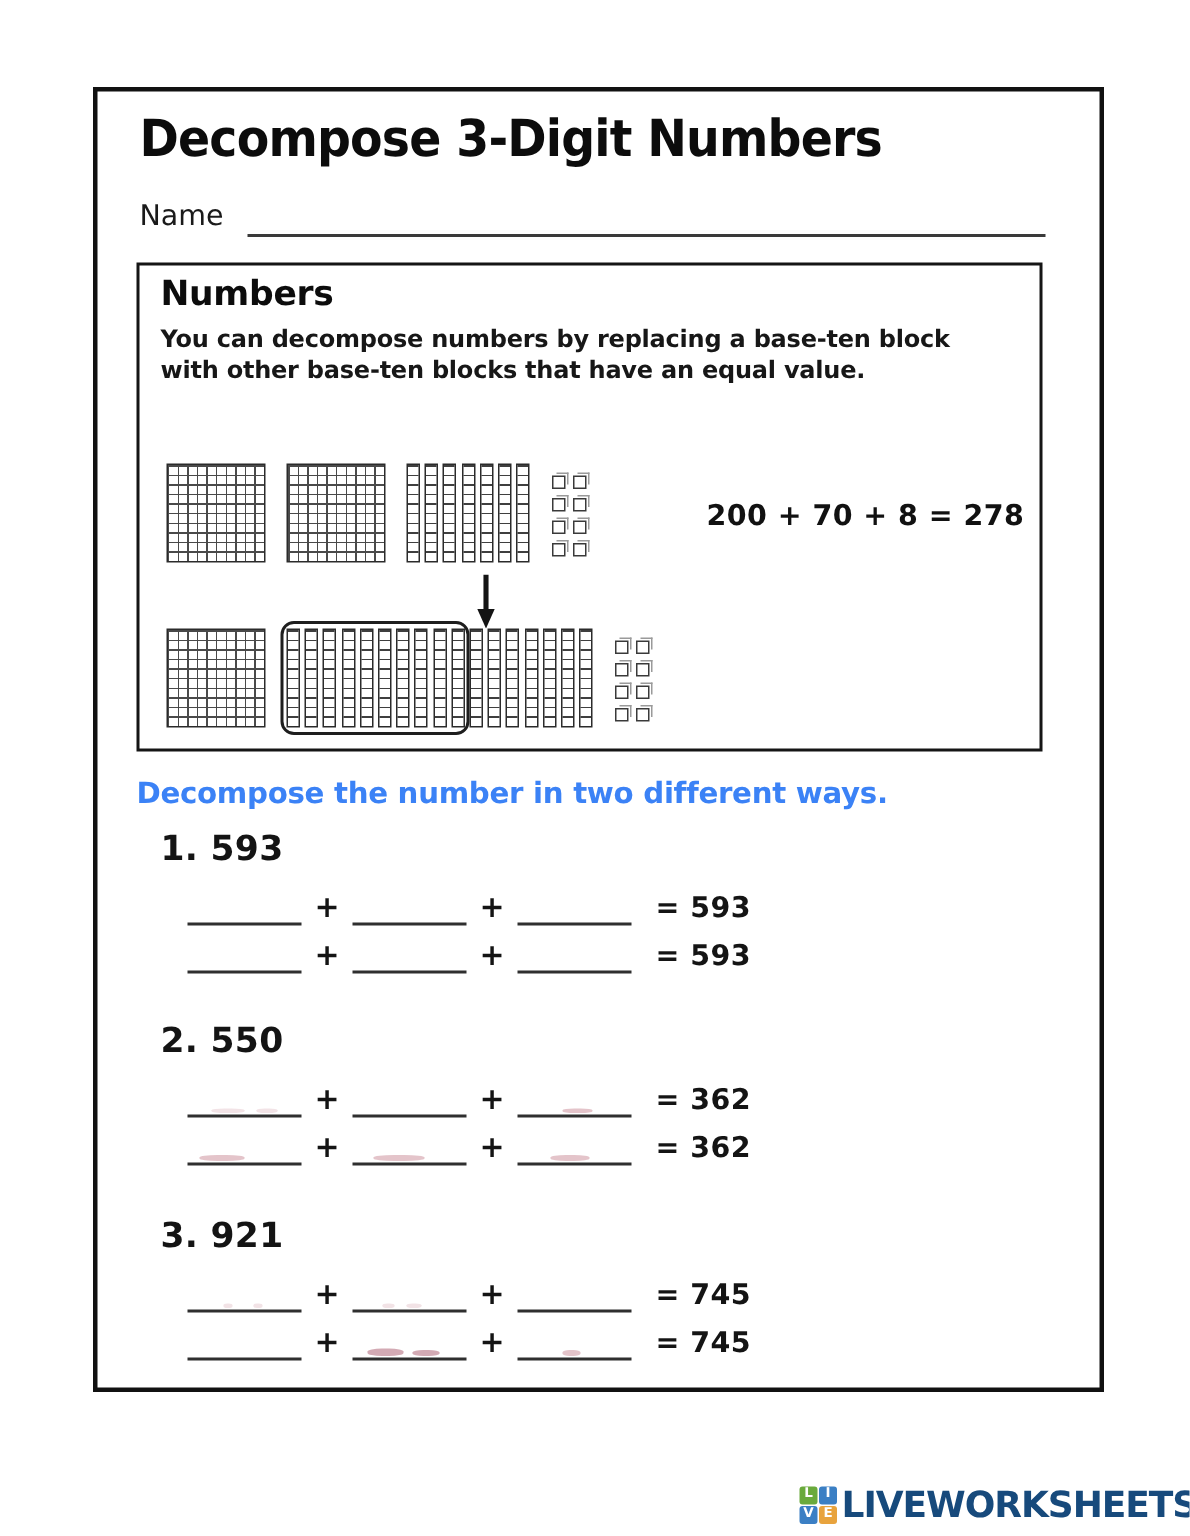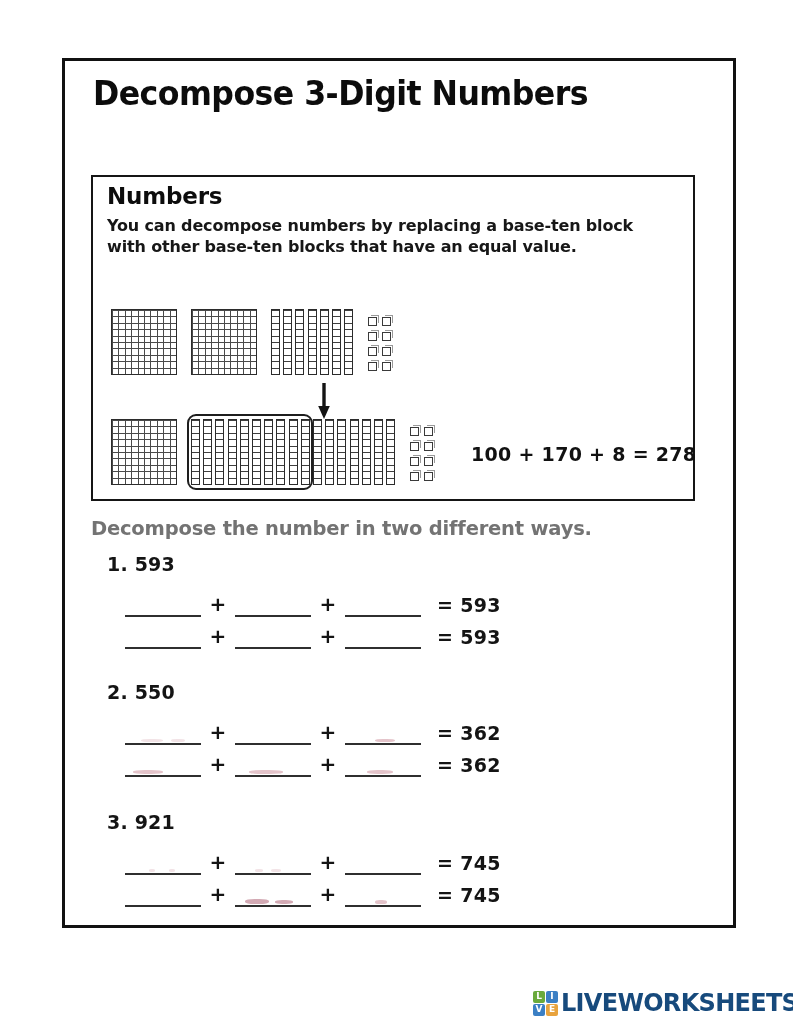--- a/index.html
+++ b/index.html
@@ -175,35 +175,35 @@
     height: 36px;
   }
 
   
   #instruction {
     position: absolute;
     left: 26px;
     top: 456px;
     font-size: 19.5px;
     font-weight: bold;
-    color: #737373;
+    color: #3b82f6;
     letter-spacing: -0.2px;
   }
 
   
   .problem { position: absolute; left: 0; width: 100%; }
   #problem-1 { top: 492px; }
   #problem-2 { top: 620px; }
   #problem-3 { top: 750px; }
 
   .problem-label {
     position: absolute;
     left: 42px;
     top: 0;
-    font-size: 19px;
+    font-size: 23px;
     font-weight: bold;
     color: #141414;
     letter-spacing: 0.2px;
   }
 
   .answer-row {
     position: absolute;
     left: 60px;
     height: 32px;
     display: flex;
@@ -286,20 +286,24 @@
     white-space: nowrap;
   }
 </style>
 </head>
 <body>
 
 <div id="page-frame">
 
   <div id="worksheet-title">Decompose 3-Digit Numbers</div>
 
+  <div id="name-row">
+    <span id="name-label">Name</span>
+    <div id="name-line"></div>
+  </div>
 
   <div id="review-box">
     <div id="review-heading">Numbers</div>
     <div id="review-text">You can decompose numbers by replacing a base-ten block with other base-ten blocks that have an equal value.</div>
 
     <div class="blocks-row" id="blocks-row-1">
         <div class="hundreds-flat" style="left: 0px; top: 0px;"></div>
         <div class="hundreds-flat" style="left: 80px; top: 0px;"></div>
         <div class="tens-rod" style="left: 160px; top: 0px;"></div>
         <div class="tens-rod" style="left: 172.2px; top: 0px;"></div>
@@ -345,21 +349,21 @@
         <div class="unit-cube" style="left: 313.4px; top: 38px;"></div>
         <div class="unit-cube" style="left: 299.4px; top: 53px;"></div>
         <div class="unit-cube" style="left: 313.4px; top: 53px;"></div>
       </div>
 
     <svg id="decompose-arrow" viewBox="0 0 14 36">
       <line x1="7" y1="0" x2="7" y2="26" stroke="#141414" stroke-width="3.4"></line>
       <polygon points="7,36 1.2,23 12.8,23" fill="#141414"></polygon>
     </svg>
 
-    <div class="eq-text" id="eq-2" style="left:378px; top:266px;">100 + 170 + 8 = 278</div>
+    <div class="eq-text" id="eq-1" style="left:378px; top:156px;">200 + 70 + 8 = 278</div>
   </div>
 
   <div id="instruction">Decompose the number in two different ways.</div>
 
   <div class="problem" id="problem-1">
     <div class="problem-label"><span>1.</span>&nbsp;<span>593</span></div>
     <div class="answer-row row-a">
       <div class="blank-line"></div>
       <div class="plus-sign">+</div>
       <div class="blank-line"></div>

